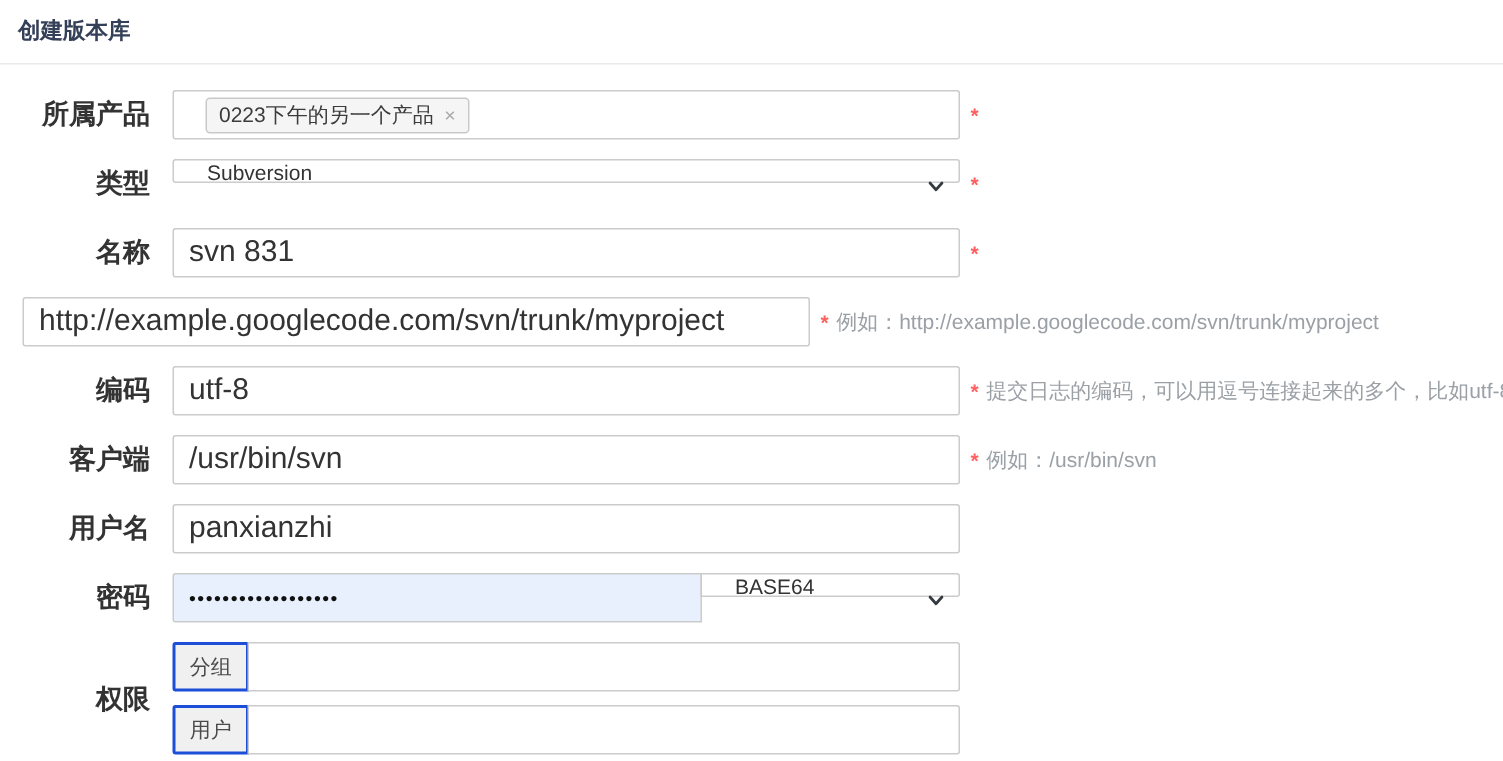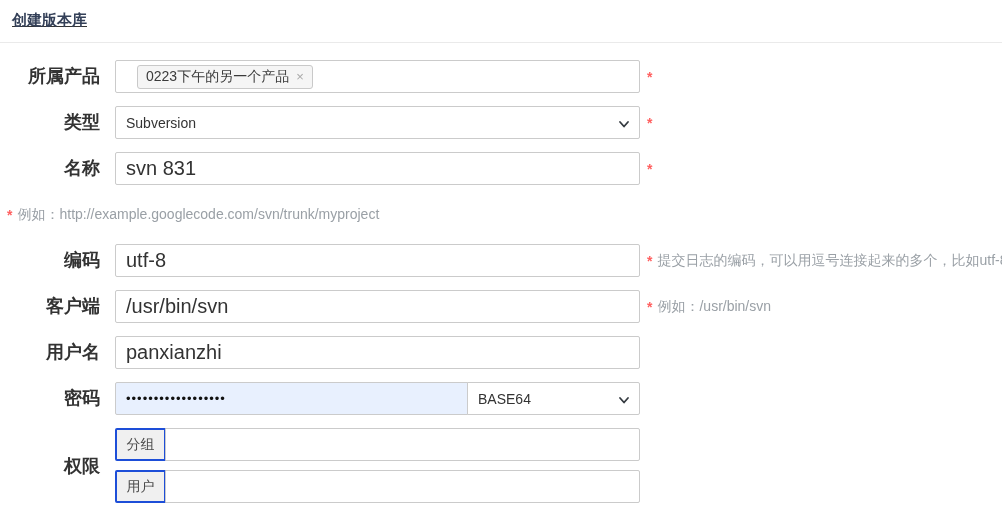--- a/index.html
+++ b/index.html
@@ -4,21 +4,21 @@
 <style>
   * { box-sizing: border-box; }
   html, body { margin: 0; padding: 0; }
   body {
     width: 1002px; height: 507px;
     background: #ffffff;
     font-family: "Liberation Sans", "DejaVu Sans", sans-serif;
     color: #333;
     overflow: hidden;
   }
-  .panel-header { padding: 11px 12px 12px 12px; border-bottom: 1px solid #eaeaea; text-decoration: underline; }
+  .panel-header { padding: 11px 12px 12px 12px; border-bottom: 1px solid #eaeaea; }
   .panel-title { font-size: 15px; font-weight: bold; color: #344058; }
 
   .form { padding-top: 17px; }
   .form-row { display: flex; align-items: flex-start; margin-bottom: 13px; }
   .label-col {
     width: 100px; flex: 0 0 100px;
     text-align: right; font-size: 18px; font-weight: bold; color: #333;
     line-height: 33px; white-space: nowrap;
   }
   .input-col { margin-left: 15px; width: 525px; flex: 0 0 525px; position: relative; }
@@ -43,23 +43,23 @@
   .tag-chip {
     display: inline-flex; align-items: center;
     background: #f5f5f5; border: 1px solid #c9c9c9; border-radius: 3px;
     height: 24px; padding: 0 8px; margin-left: 17px;
     font-size: 14px; color: #3b3b3b;
   }
   .tag-close { color: #a8a8a8; font-size: 13px; margin-left: 7px; cursor: pointer; }
 
   
   .select {
-    width: 100%; height: 33px;
+    width: 100%; height: 16px;
     border: 1px solid #cbcbcb; border-radius: 2px; background: #fff;
-    display: flex; align-items: center; padding: 0 10px;
+    display: flex; align-items: flex-start; padding: 0 22px;
     font-size: 14px; color: #333; position: relative; cursor: default;
   }
   .select .chev { position: absolute; right: 9px; top: 10px; }
 
   
   .pw-wrap { display: flex; width: 100%; }
   .pw-input {
     width: 353px; flex: 0 0 353px; height: 33px;
     border: 1px solid #cbcbcb; border-radius: 2px 0 0 2px;
     background: #e8f0fe; padding: 0 10px;
@@ -133,20 +133,23 @@
     <div class="label-col">名称</div>
     <div class="input-col">
       <input class="text-input" value="svn 831" style="">
     </div>
     <div class="side-col">
       <span class="required">*</span>
     </div>
   </div>
 
   <div class="form-row">
+    <div class="input-col">
+      <input class="text-input" value="http://example.googlecode.com/svn/trunk/myproject" style="">
+    </div>
     <div class="side-col">
       <span class="required">*</span>
       <span class="hint">例如：http://example.googlecode.com/svn/trunk/myproject</span>
     </div>
   </div>
 
   <div class="form-row">
     <div class="label-col">编码</div>
     <div class="input-col">
       <input class="text-input" value="utf-8" style="">

